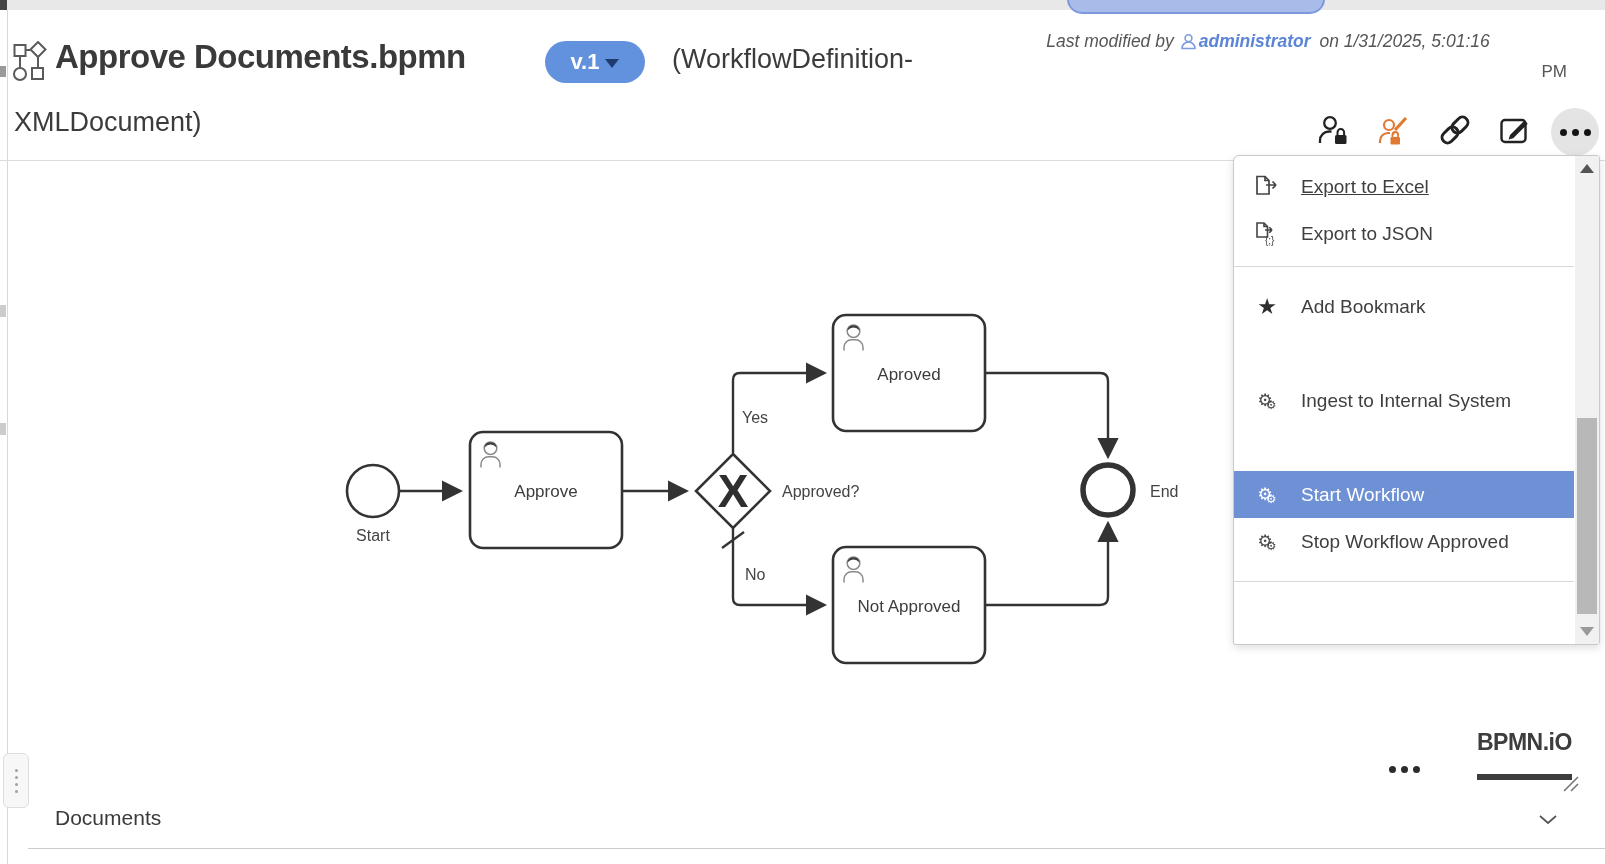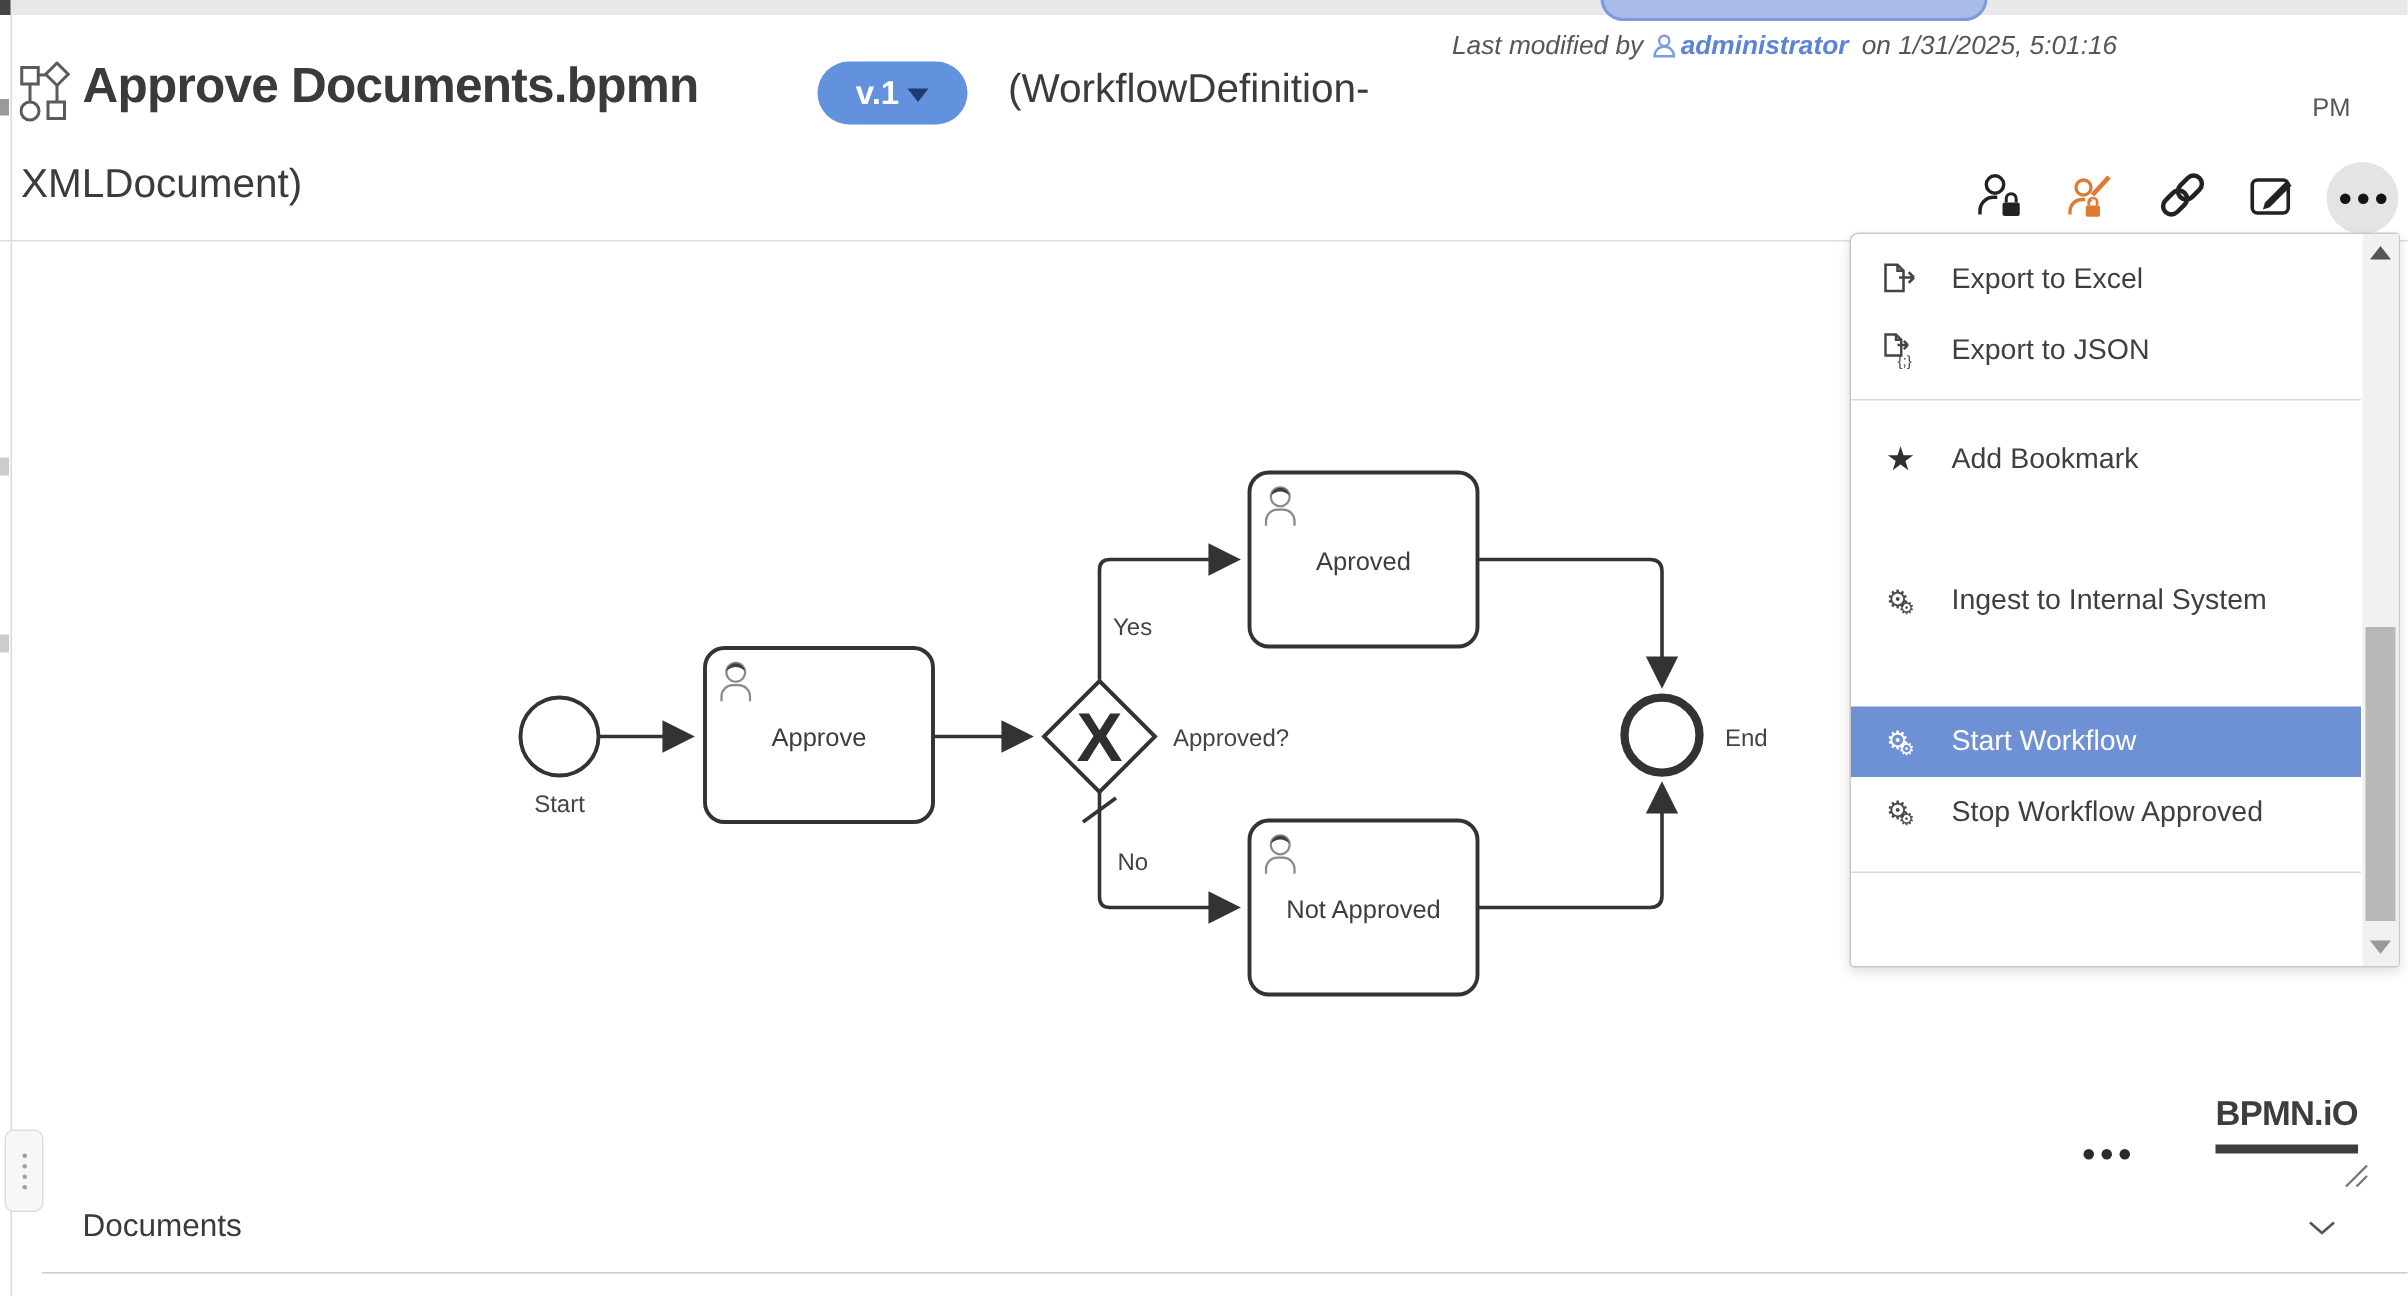--- a/index.html
+++ b/index.html
@@ -19,21 +19,21 @@
   .title-icon { left:13px; top:41px; }
   .page-title { left:55px; top:38px; font-size:33px; font-weight:bold; color:#3a3a3a; letter-spacing:-0.5px; }
   .ver-badge { left:545px; top:41px; width:100px; height:42px; border-radius:21px; background:#6292de;
     display:flex; align-items:center; justify-content:center; gap:6px; cursor:pointer; }
   .ver-badge .vtxt { color:#fff; font-weight:bold; font-size:22px; }
   .ver-caret { width:0; height:0; border-left:7px solid transparent; border-right:7px solid transparent;
     border-top:9px solid #1f3a6e; margin-top:2px; }
   .suffix1 { left:672px; top:44px; font-size:27px; color:#3b3b3b; }
   .suffix2 { left:14px; top:107px; font-size:27px; color:#3b3b3b; }
 
-  .modified { right:37px; top:20px; width:600px; text-align:left; font-style:italic;
+  .modified { right:37px; top:31px; width:600px; text-align:center; font-style:italic;
     font-size:17.5px; color:#565656; white-space:nowrap; }
   .modified .usr { color:#5b84d6; font-weight:bold; margin:0 4px 0 2px; }
   .usr-ic { vertical-align:-3px; margin-left:6px; }
 
   .hdr-border { left:0; top:160px; width:1605px; height:1px; background:#dcdcdc; }
 
   
   .act { top:113px; width:34px; height:34px; display:flex; align-items:center; justify-content:center; cursor:pointer; }
   .more-circle { left:1551px; top:108px; width:48px; height:48px; border-radius:50%; background:#e4e4e4;
     display:flex; align-items:center; justify-content:center; gap:5px; cursor:pointer; }
@@ -66,21 +66,21 @@
     border-left:7px solid transparent; border-right:7px solid transparent; border-top:9px solid #9a9a9a; }
 
   
   svg text { font-family:"Liberation Sans","DejaVu Sans",sans-serif; }
   .node-lbl { font-size:16px; fill:#444; }
   .task-lbl { font-size:17px; fill:#3d3d3d; }
   .gw-x { font-size:46px; font-weight:bold; fill:#2f2f2f; }
 
   
   .bpmn-logo { left:1477px; top:729px; font-size:23px; font-weight:bold; letter-spacing:-0.5px;
-    color:#3d3d3d; border-bottom:6px solid #3d3d3d; padding-bottom:7px; cursor:pointer; }
+    color:#3d3d3d; border-bottom:6px solid #3d3d3d; padding-bottom:18px; cursor:pointer; }
   .resize-h { left:1562px; top:775px; cursor:nwse-resize; }
   .drag-handle { left:3px; top:753px; width:26px; height:55px; background:#f7f7f7;
     border:1px solid #ddd; border-radius:6px; display:flex; flex-direction:column;
     align-items:center; justify-content:center; gap:4px; cursor:pointer; }
   .dh-dot { width:3px; height:3px; border-radius:50%; background:#a0a0a0; }
   .props { left:55px; top:806px; font-size:21px; color:#3a3a3a; }
   .props-chev { left:1538px; top:812px; cursor:pointer; }
   .props-border { left:28px; top:848px; width:1577px; height:1px; background:#ccc; }
 </style>
 </head>
@@ -216,21 +216,21 @@
     <text class="task-lbl" x="909" y="612" text-anchor="middle">Not Approved</text>
   </g>
 
   <g>
     <circle cx="1108" cy="490" r="25" fill="#fff" stroke="#333" stroke-width="5.5"></circle>
     <text class="node-lbl" x="1150" y="497">End</text>
   </g>
 </svg>
 
 <div class="abs menu">
-  <div class="mi" style="top:7px;">
+  <div class="mi" style="top:7px;text-decoration:underline;">
     <span class="ic">
       <svg width="26" height="24" viewBox="0 0 26 24">
           <path d="M3 1.5 h8 l4 4 V19 H3 z" fill="none" stroke="#444" stroke-width="1.7"></path>
           <path d="M11 1.5 v4 h4" fill="none" stroke="#444" stroke-width="1.7"></path>
           <path d="M12 10 h10 m0 0 l-3.5 -3.5 M22 10 l-3.5 3.5" fill="none" stroke="#444" stroke-width="1.7"></path>
         </svg>
     </span>
     <span class="lbl">Export to Excel</span>
   </div>
   <div class="mi" style="top:54px;">

